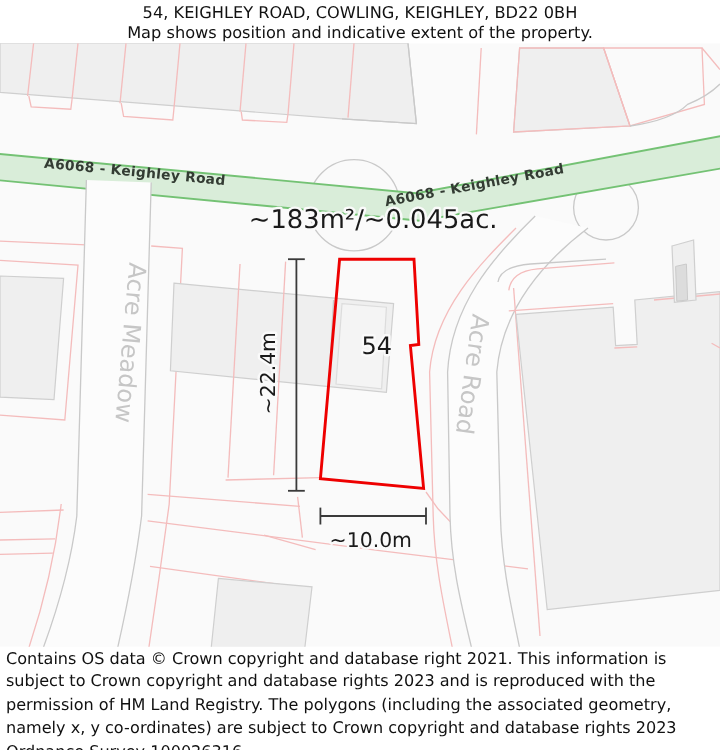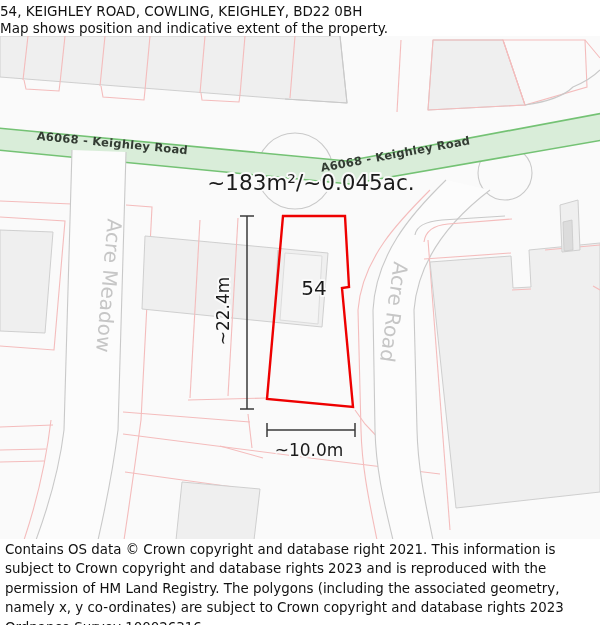--- a/index.html
+++ b/index.html
@@ -1,18 +1,18 @@
 <!DOCTYPE html>
 <html><head>
 <meta charset="utf-8">
 <style>
   html,body{margin:0;padding:0;background:#fff;}
   .page{position:relative;width:600px;height:625px;background:#ffffff;
         font-family:"DejaVu Sans","Liberation Sans",sans-serif;color:#111;overflow:hidden;}
-  .header{position:absolute;top:3px;left:0;width:600px;text-align:left;line-height:16.5px;}
+  .header{position:absolute;top:3px;left:0;width:600px;text-align:center;line-height:16.5px;}
   .header .title{font-size:13.5px;}
   .header .subtitle{font-size:13.5px;}
   .map-wrap{position:absolute;top:36px;left:0;width:600px;height:502px;}
   svg text{font-family:"DejaVu Sans","Liberation Sans",sans-serif;}
   .pink{stroke:#f4bcbc;stroke-width:1.1;fill:none;}
   .gray{stroke:#c9c9c9;stroke-width:1.1;fill:none;}
   .bldg{fill:#efefef;stroke:#cfcfcf;stroke-width:1;}
   .bldg2{fill:#f4f4f4;stroke:#dcdcdc;stroke-width:1;}
   .roadband{fill:#d9edd9;stroke:#74c274;stroke-width:1.6;}
   .bandlbl{font-size:11.5px;font-weight:bold;fill:#333c33;letter-spacing:.25px;}

